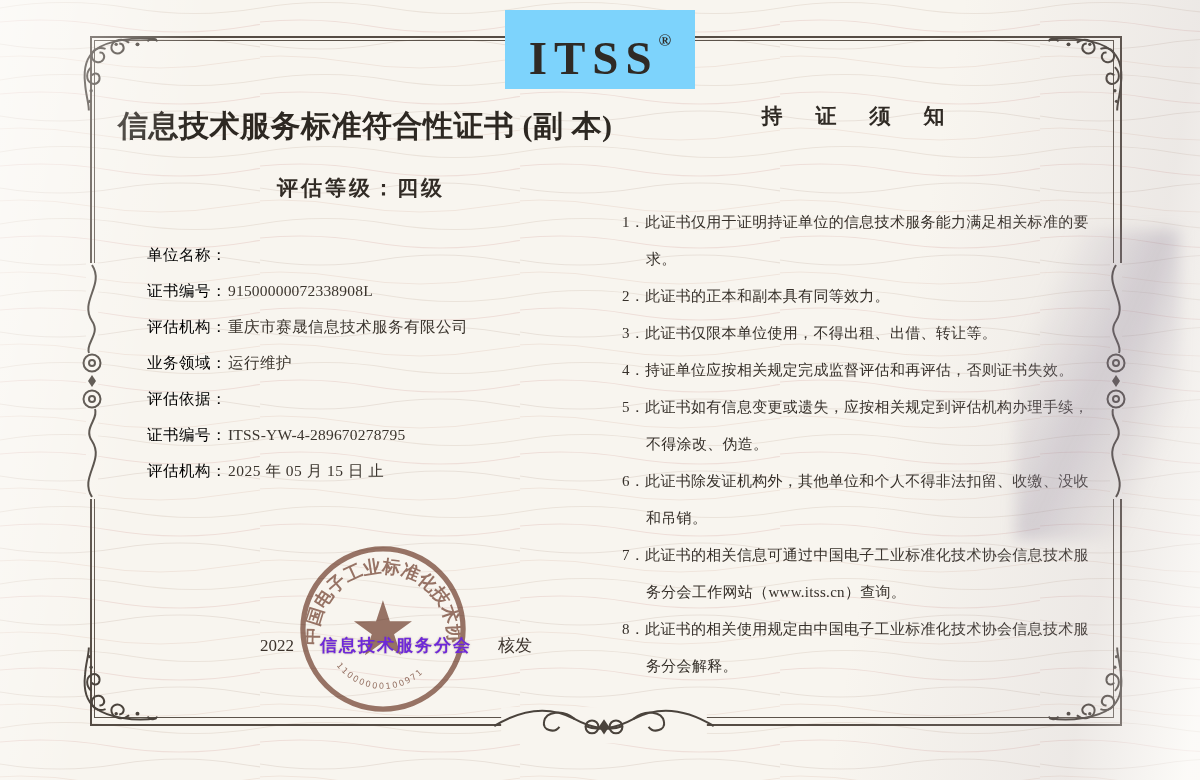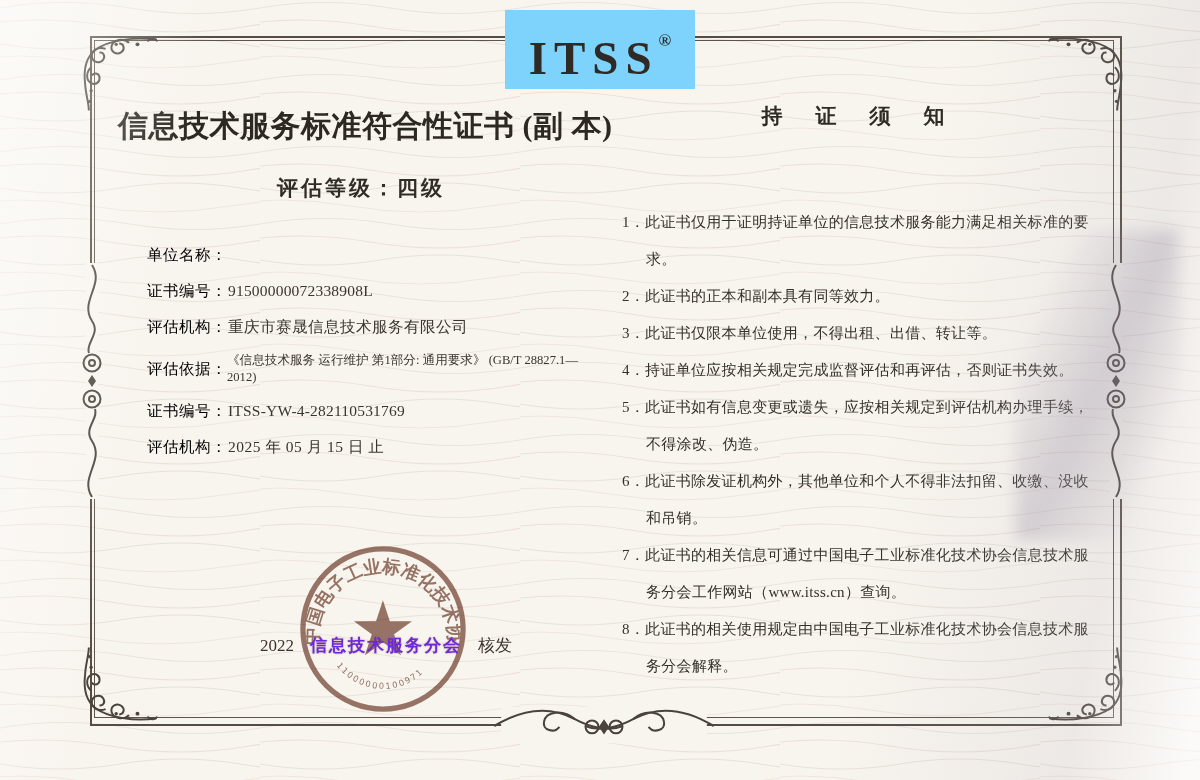--- a/index.html
+++ b/index.html
@@ -25,21 +25,21 @@
         font-size:21px;font-weight:bold;letter-spacing:3px;color:#322c26;}
   .fields{position:absolute;left:147px;top:244px;width:442px;z-index:4;}
   .frow{display:flex;align-items:center;margin-bottom:15px;font-size:15.5px;line-height:21px;}
   .frow .lab{font-weight:normal;white-space:nowrap;letter-spacing:.5px;color:#000000;}
   .frow .val{margin-left:1px;letter-spacing:.5px;}
   .frow .val.mono{letter-spacing:.2px;}
   .frow.deps .vals{font-size:12.6px;line-height:16.5px;letter-spacing:0;}
   .seal-svg{position:absolute;left:295px;top:541px;width:176px;height:176px;opacity:.88;
         mix-blend-mode:multiply;z-index:3;}
   .issue-line{position:absolute;left:260px;top:634px;z-index:5;display:flex;align-items:center;
-        gap:16px;font-size:17px;color:#3c332c;}
+        gap:26px;font-size:17px;color:#3c332c;}
   .issue-line .overlap{font-weight:bold;letter-spacing:2px;color:#6d28d9;
         text-shadow:0 0 2px rgba(141,101,87,.55);}
   .rp-title{position:absolute;left:636px;top:102px;width:440px;text-align:center;
         font-size:21px;font-weight:bold;letter-spacing:6px;color:#2f2a24;white-space:nowrap;}
   .rp-items{position:absolute;left:622px;top:204px;width:474px;font-size:15px;line-height:37px;
         color:#36302a;letter-spacing:.3px;}
   .rp-items p{margin:0;text-indent:-1.6em;padding-left:1.6em;}
 </style>
 </head>
 <body>
@@ -128,29 +128,32 @@
       <span class="lab"><span>单位名称</span><span>：</span></span>
     </div>
     <div class="frow">
       <span class="lab"><span>证书编号</span><span>：</span></span>
       <span class="val mono">91500000072338908L</span>
     </div>
     <div class="frow">
       <span class="lab"><span>评估机构</span><span>：</span></span>
       <span class="val">重庆市赛晟信息技术服务有限公司</span>
     </div>
+    <div class="frow">
+      <span class="lab"><span>业务领域</span><span>：</span></span>
+      <span class="val">运行维护</span>
+    </div>
     <div class="frow deps">
       <span class="lab"><span>评估依据</span><span>：</span></span>
       <span class="vals">
-        <div>《信息技术服务 运行维护 第1部分: 通用要求》 (GB/T 28827.1—2012)</div>
       </span>
     </div>
     <div class="frow">
       <span class="lab"><span>证书编号</span><span>：</span></span>
-      <span class="val mono">ITSS-YW-4-282110531769</span>
+      <span class="val mono">ITSS-YW-4-289670278795</span>
     </div>
     <div class="frow">
       <span class="lab"><span>评估机构</span><span>：</span></span>
       <span class="val">2025 年  05  月 15  日 止</span>
     </div>
   </div>
 
   <svg class="seal-svg" viewBox="0 0 200 200">
     <circle cx="100" cy="100" r="91" fill="none" stroke="#8d6557" stroke-width="6"></circle>
     <path id="sealTopArc" d="M 27,122 A 74 74 0 1 1 173,122" fill="none"></path>

